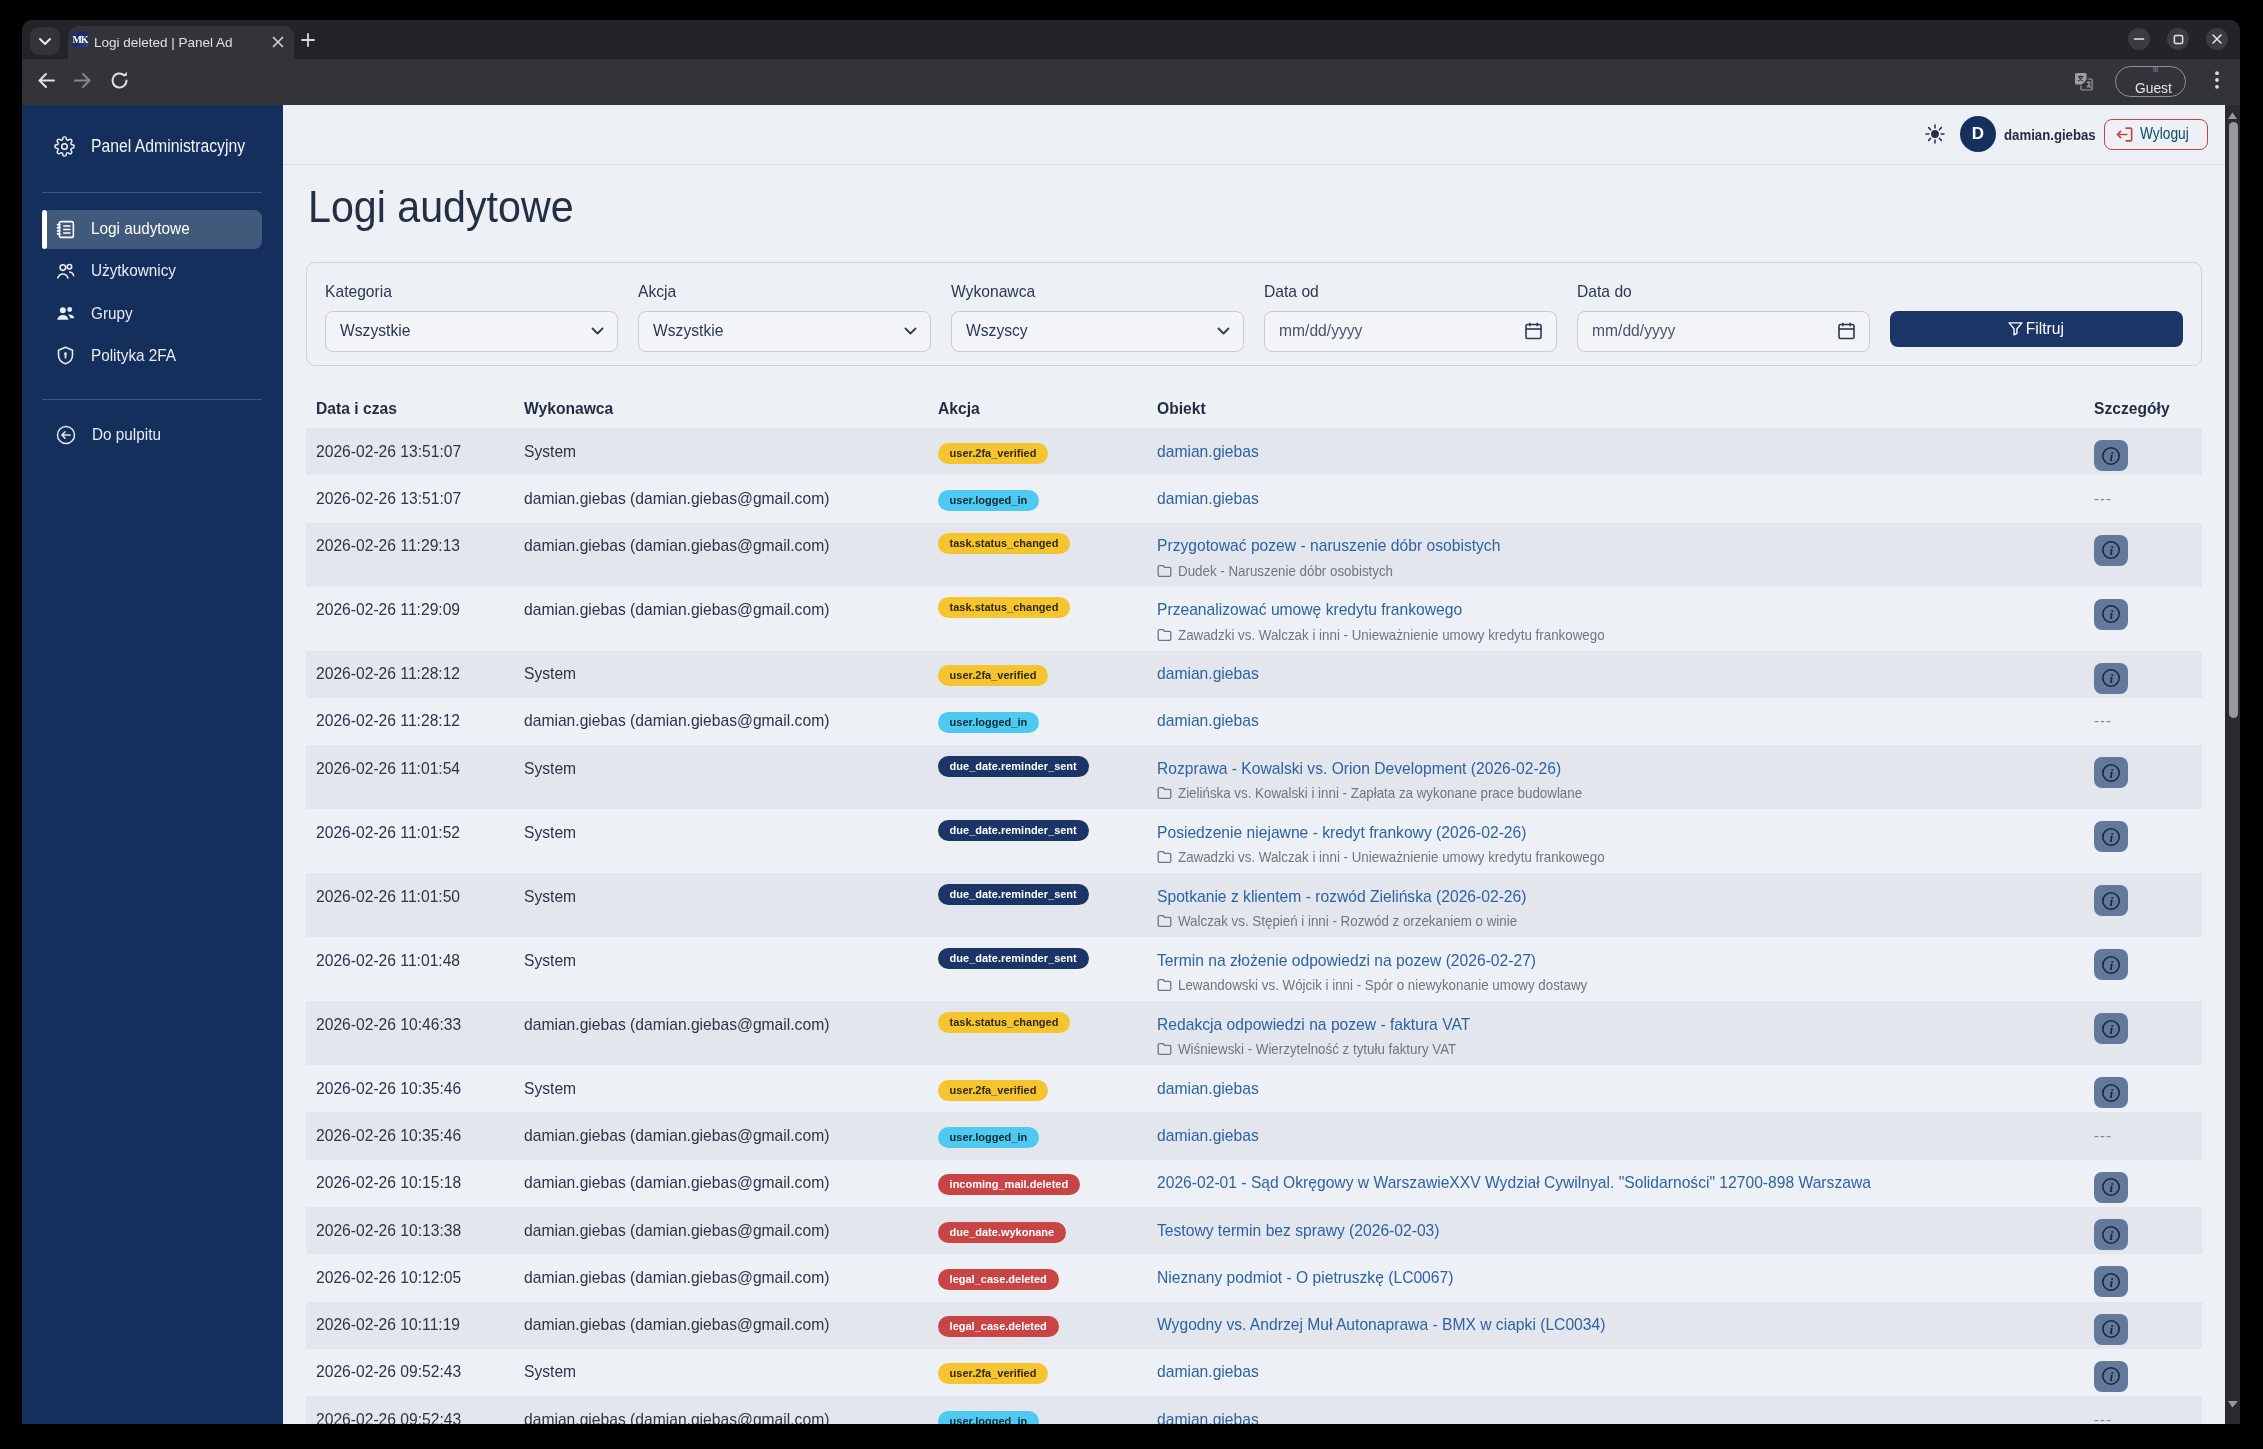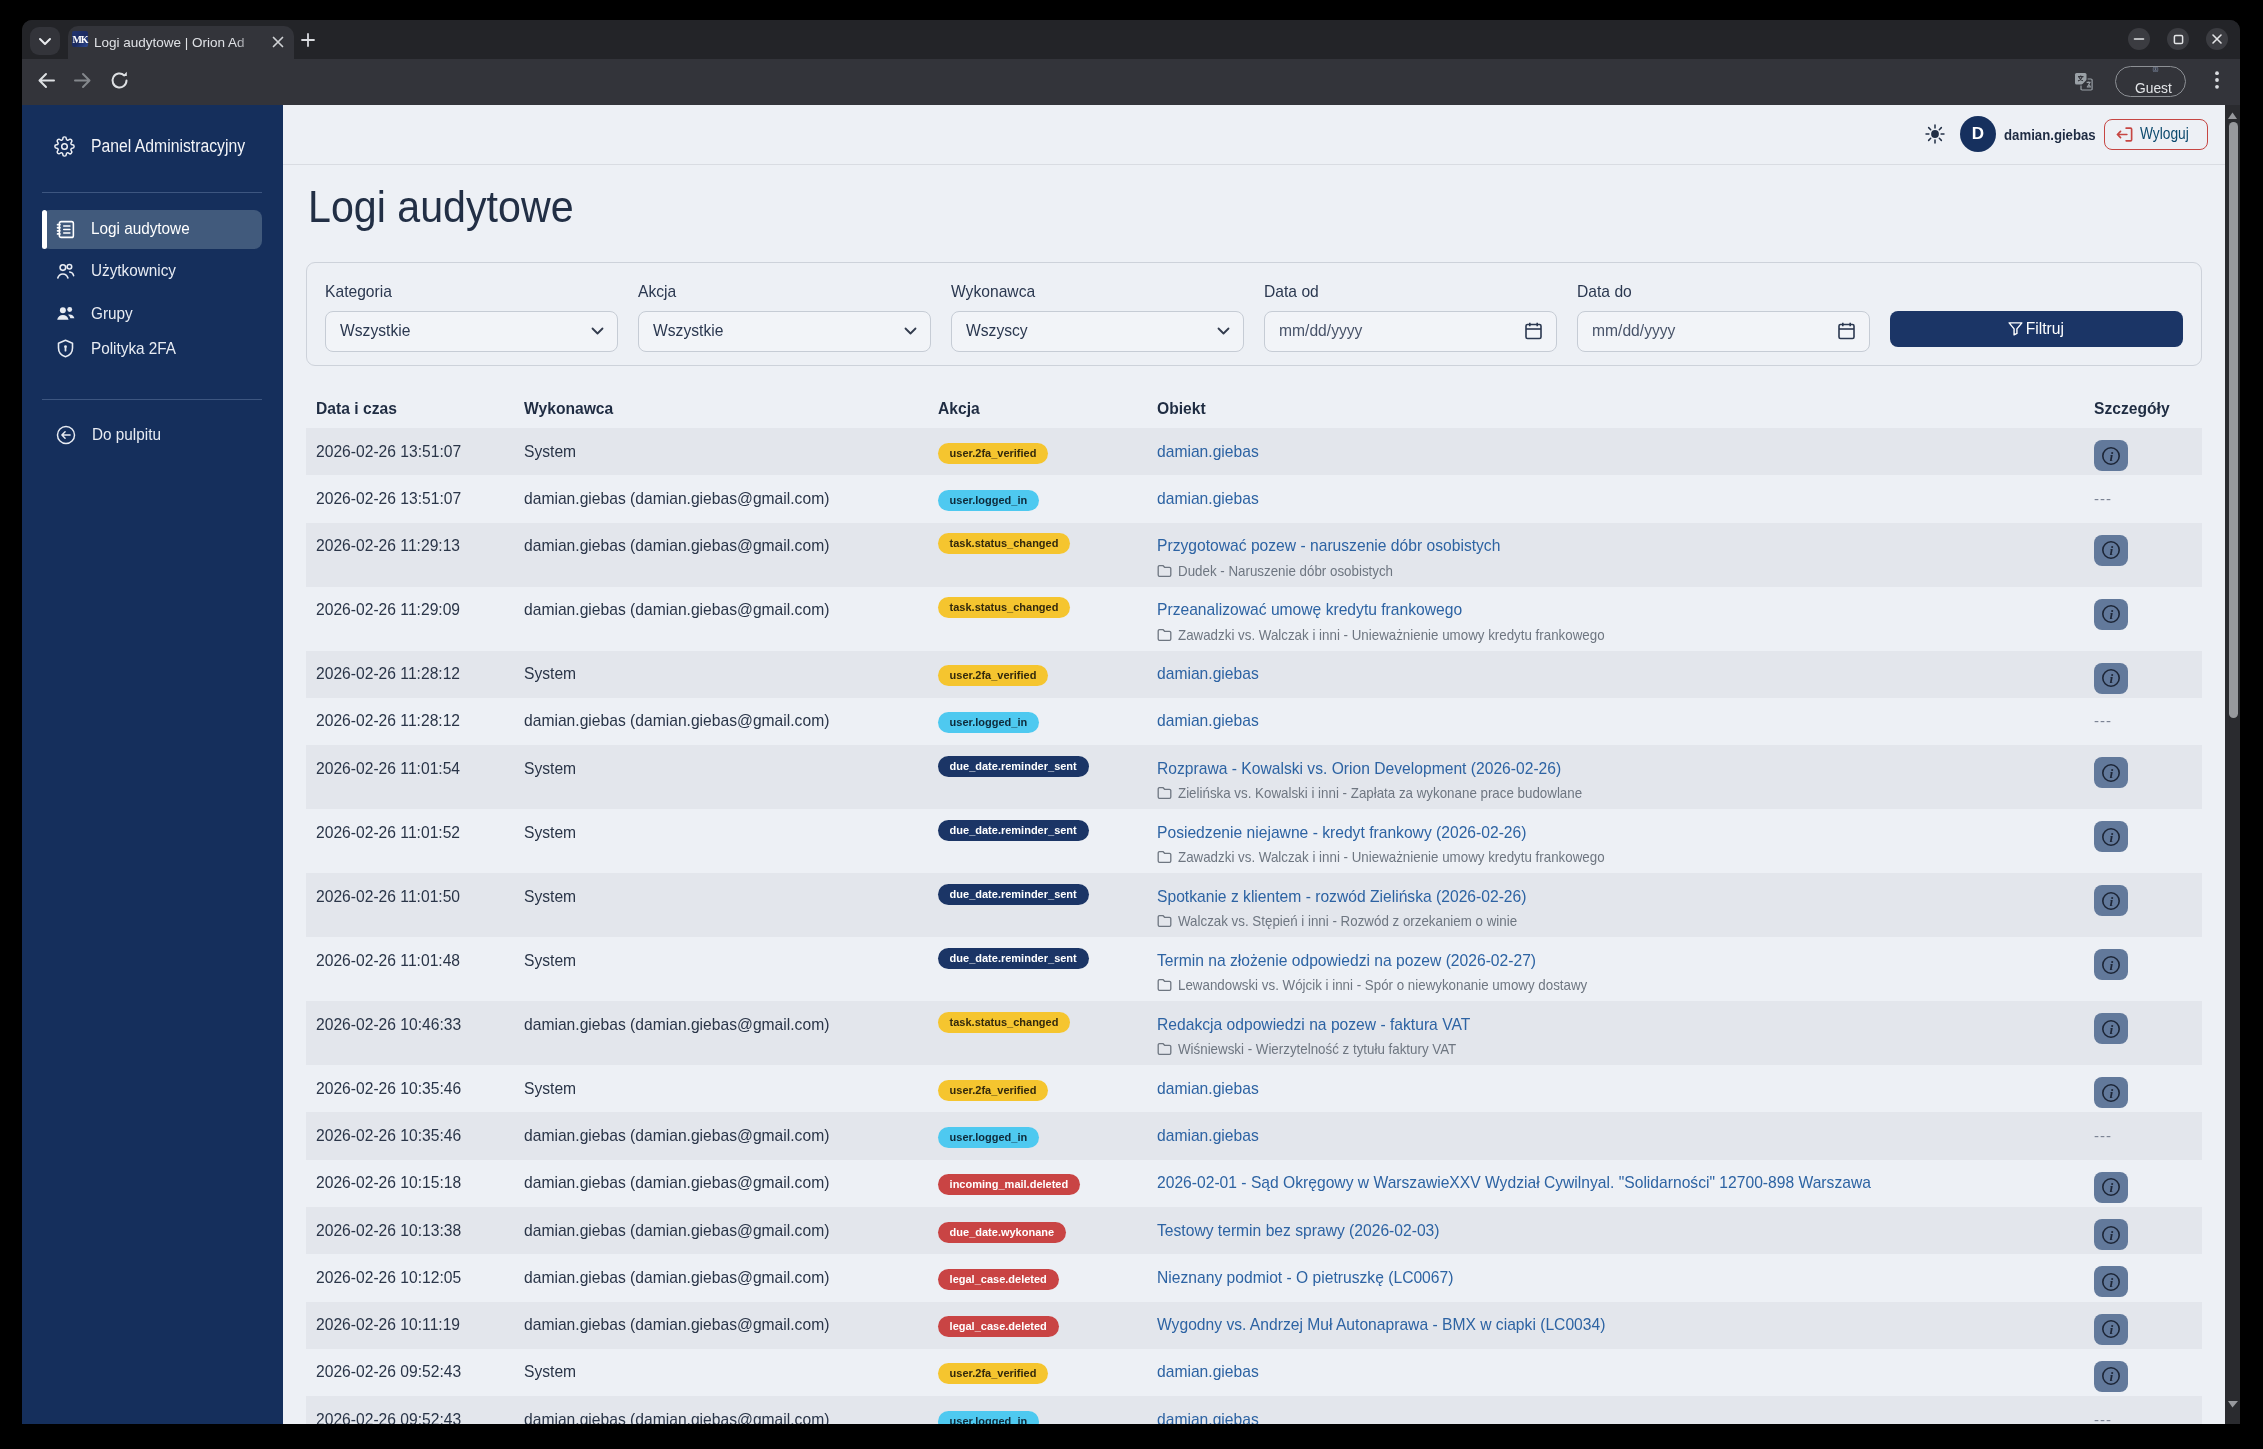--- a/index.html
+++ b/index.html
@@ -107,21 +107,21 @@
 <div class="window">
 
   <div class="tabstrip">
     <div class="tsbtn">
       <svg width="30" height="28" viewBox="0 0 30 28">
           <path d="M10 12l5 5 5-5" stroke="#e8eaed" stroke-width="2" fill="none" stroke-linecap="round" stroke-linejoin="round"></path>
         </svg>
     </div>
     <div class="tab">
       <div class="fav">MK</div>
-      <div class="ttl">Logi audytowe | Orion Ad</div>
+      <div class="ttl">Logi deleted | Panel Ad</div>
       <svg class="cls" viewBox="0 0 16 16">
           <path d="M3.5 3.5l9 9M12.5 3.5l-9 9" stroke="#cfd1d4" stroke-width="1.7" stroke-linecap="round"></path>
         </svg>
     </div>
     <svg class="plus" style="left:279px" width="14" height="14" viewBox="0 0 14 14">
         <path d="M7 1v12M1 7h12" stroke="#dadce0" stroke-width="1.8" stroke-linecap="round"></path>
       </svg>
     <div class="wctl" style="left:2106px">
         <svg width="12" height="12" viewBox="0 0 12 12">
           <path d="M1.5 6h9" stroke="#e4e5e7" stroke-width="1.6" stroke-linecap="round"></path>
@@ -201,21 +201,21 @@
       </div>
       <div class="sb-item" style="top:189.1px">
         <svg width="21" height="21" viewBox="0 0 24 24" fill="#e8ecf3">
             <circle cx="9" cy="8.2" r="3.4"></circle>
             <path d="M2.5 19c.7-3.2 3.2-5.2 6.5-5.2s5.8 2 6.5 5.2z"></path>
             <circle cx="16.8" cy="7.4" r="2.8"></circle>
             <path d="M14.9 13.3c.6-.2 1.2-.3 1.9-.3 2.7 0 4.8 1.6 5.4 4.3h-4.6c-.5-1.7-1.4-3-2.7-4z"></path>
           </svg>
         <span>Grupy</span>
       </div>
-      <div class="sb-item" style="top:224px">
+      <div class="sb-item" style="top:231px">
         <svg width="21" height="21" viewBox="0 0 24 24" fill="none" stroke="#e8ecf3" stroke-width="1.8" stroke-linecap="round" stroke-linejoin="round">
             <path d="M12 2.5l8 3.5v5.5c0 5-3.4 8.6-8 10-4.6-1.4-8-5-8-10V6z"></path>
             <circle cx="12" cy="10" r="1.6" fill="#e8ecf3" stroke="none"></circle>
             <path d="M12 11.5v3" stroke-width="2"></path>
           </svg>
         <span>Polityka 2FA</span>
       </div>
       <div class="sb-sep" style="top:294px"></div>
       <div class="sb-item" style="top:310px">
         <svg width="22" height="22" viewBox="0 0 24 24" fill="none" stroke="#e8ecf3" stroke-width="1.6" stroke-linecap="round" stroke-linejoin="round">

